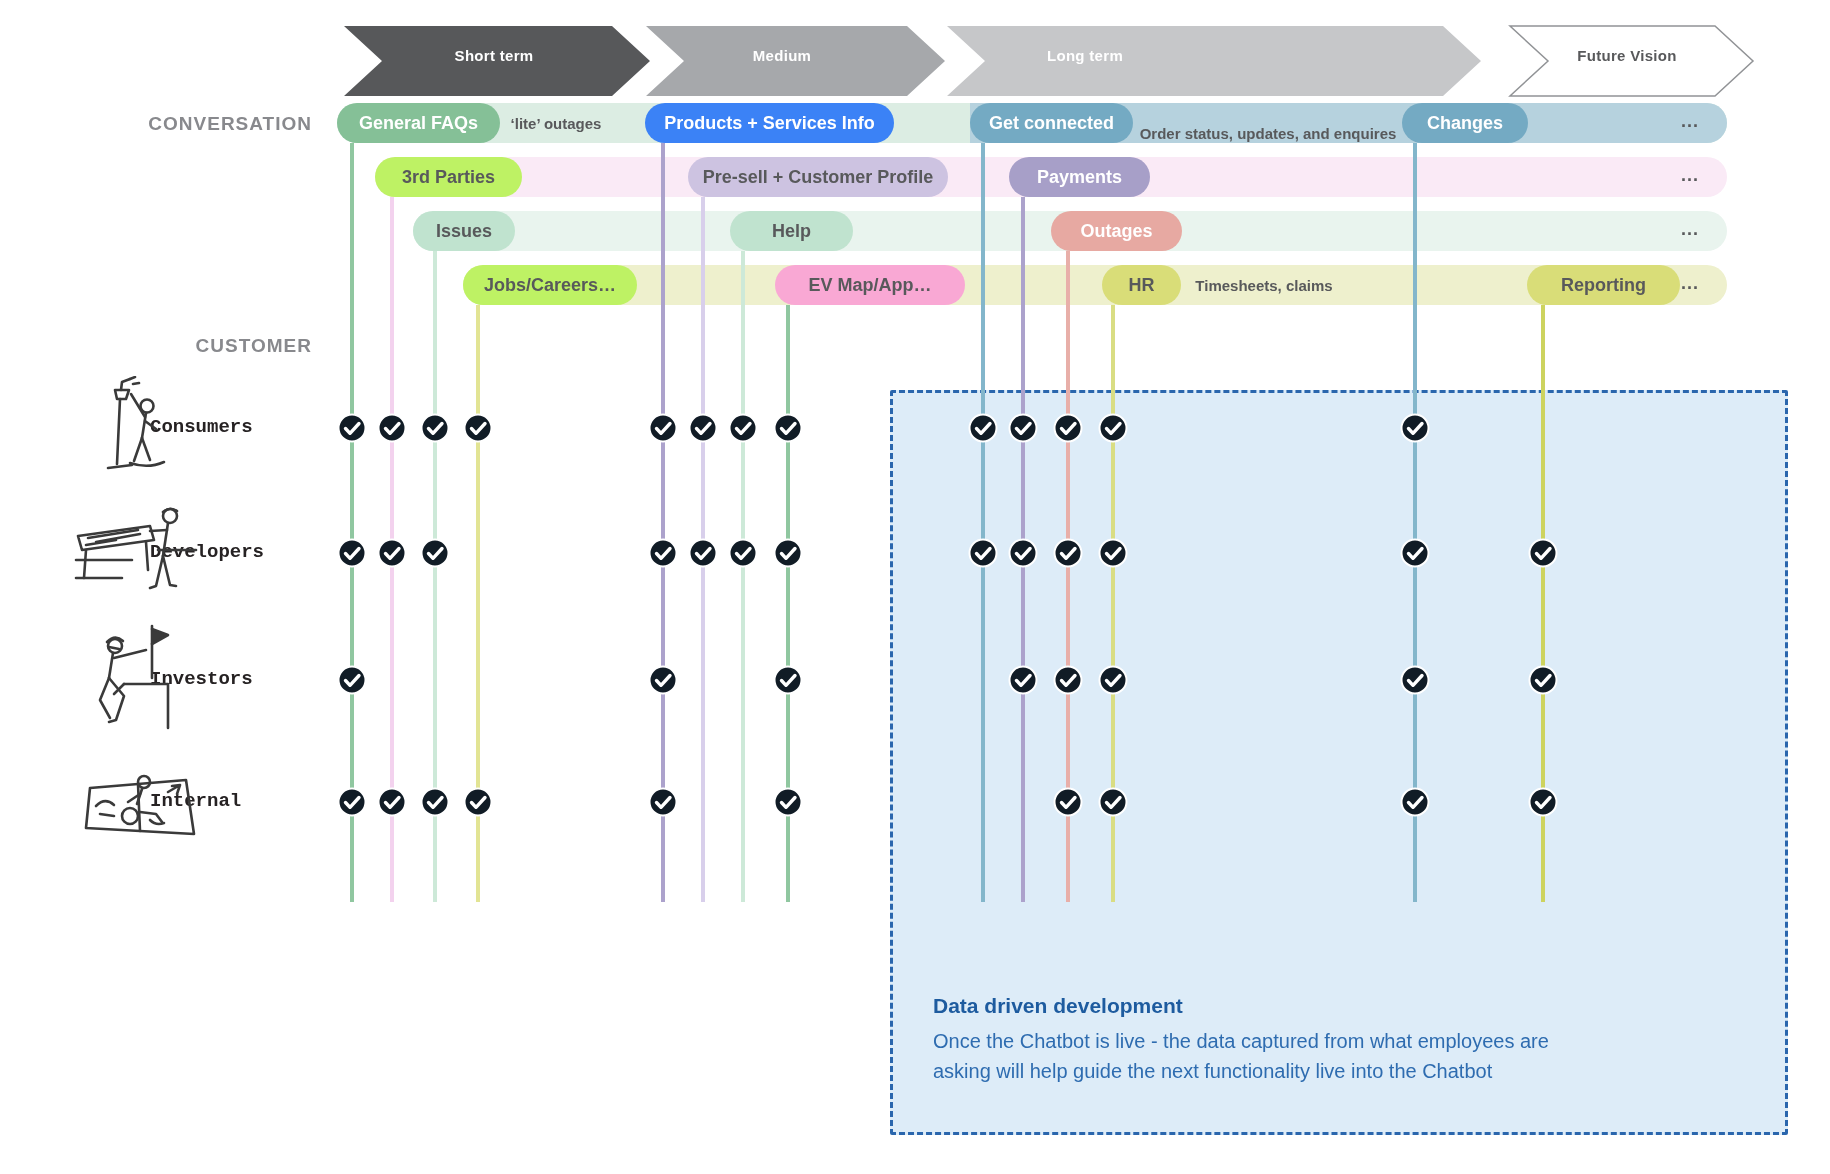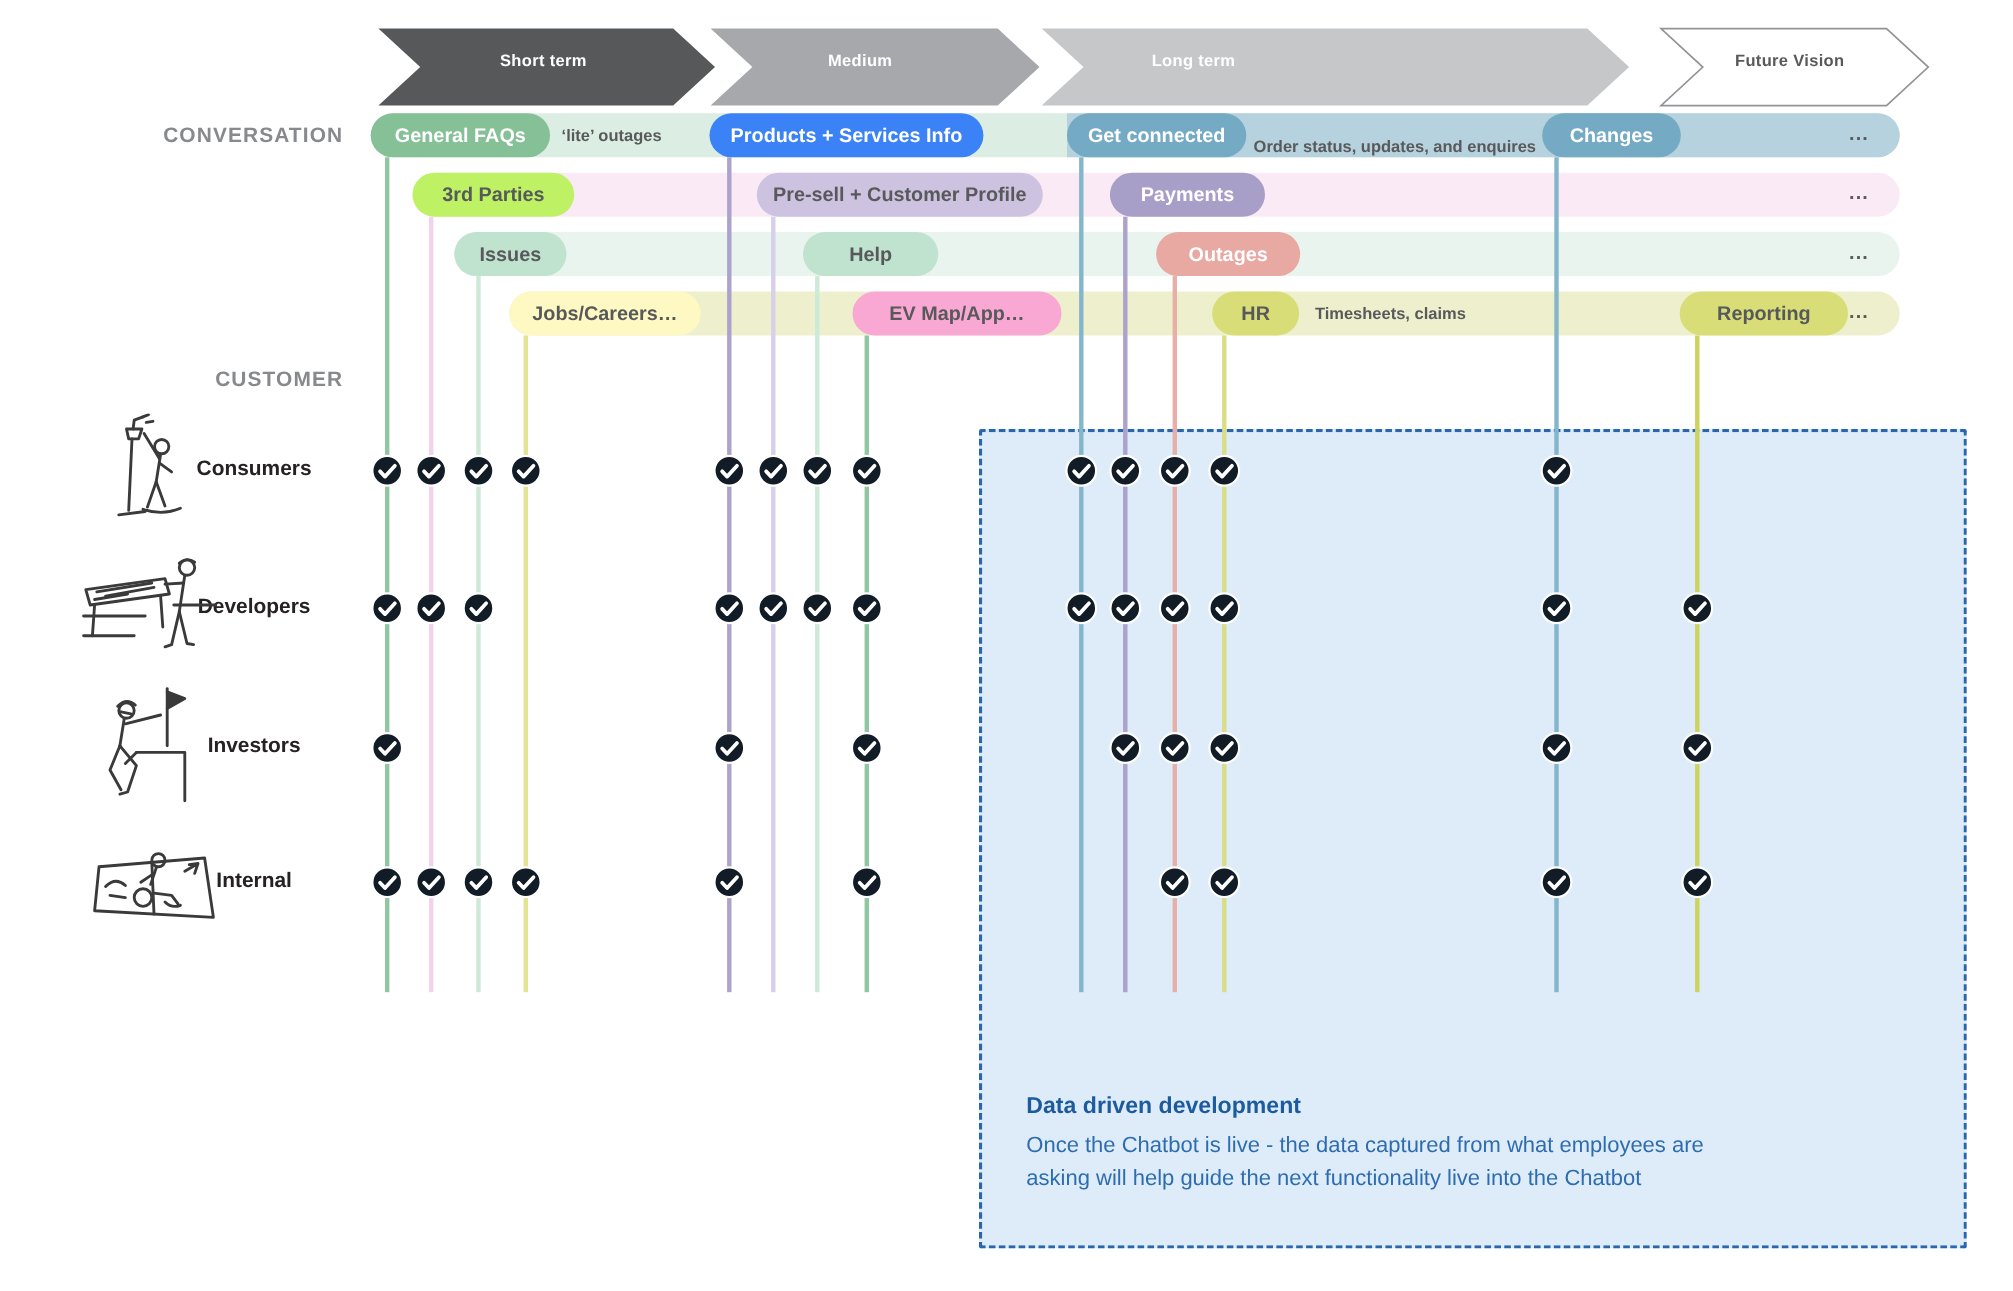--- a/index.html
+++ b/index.html
@@ -27,22 +27,22 @@
     position:absolute;height:40px;z-index:2;display:flex;align-items:center;justify-content:center;
     font-size:15px;font-weight:bold;color:#58595b;white-space:nowrap;
   }
   .row-ellipsis{
     position:absolute;width:60px;text-align:center;z-index:2;
     font-size:18px;font-weight:bold;color:#58595b;letter-spacing:1px;
   }
   .col-line{position:absolute;width:4px;z-index:3;}
   .check{position:absolute;width:30px;height:30px;z-index:4;}
   .cust-label{
-    position:absolute;left:150px;width:162px;text-align:center;
-    font-size:19px;font-weight:bold;color:#262223;
+    position:absolute;left:150px;width:162px;text-align:left;
+    font-size:19px;font-weight:bold;color:#262223;font-family:Liberation Mono, monospace;
   }
   .callout{
     position:absolute;left:890px;top:390px;width:898px;height:745px;
     background:#ddecf8;border:3px dashed #2a66ad;border-radius:2px;
     box-sizing:border-box;z-index:2;
   }
   .callout-title{
     position:absolute;left:933px;top:994px;z-index:5;
     font-size:21px;font-weight:bold;color:#1d5b9f;
   }
@@ -145,21 +145,21 @@
     <div class="pill" style="left: 375px; top: 157px; width: 147px; background: #bef264; color: rgb(88, 89, 91);">3rd Parties</div>
     <div class="pill" style="left: 688px; top: 157px; width: 260px; background: rgb(205, 195, 225); color: rgb(88, 89, 91);">Pre-sell + Customer Profile</div>
     <div class="pill" style="left: 1009px; top: 157px; width: 141px; background: rgb(167, 159, 200); color: rgb(255, 255, 255);">Payments</div>
     <div class="row-ellipsis" style="left: 1660px; top: 165px;">...</div>
     <div class="band" style="left: 413px; top: 211px; width: 1314px; background: rgb(233, 244, 238);"></div>
     <div class="pill" style="left: 413px; top: 211px; width: 102px; background: rgb(192, 227, 207); color: rgb(88, 89, 91);">Issues</div>
     <div class="pill" style="left: 730px; top: 211px; width: 123px; background: rgb(192, 227, 207); color: rgb(88, 89, 91);">Help</div>
     <div class="pill" style="left: 1051px; top: 211px; width: 131px; background: rgb(231, 169, 162); color: rgb(255, 255, 255);">Outages</div>
     <div class="row-ellipsis" style="left: 1660px; top: 219px;">...</div>
     <div class="band" style="left: 463px; top: 265px; width: 1264px; background: rgb(238, 240, 205);"></div>
-    <div class="pill" style="left: 463px; top: 265px; width: 174px; background: #fef9c3; color: rgb(88, 89, 91);">Jobs/Careers…</div>
+    <div class="pill" style="left: 463px; top: 265px; width: 174px; background: #bef264; color: rgb(88, 89, 91);">Jobs/Careers…</div>
     <div class="pill" style="left: 775px; top: 265px; width: 190px; background: #f9a8d4; color: rgb(88, 89, 91);">EV Map/App…</div>
     <div class="pill" style="left: 1102px; top: 265px; width: 79px; background: rgb(217, 221, 120); color: rgb(88, 89, 91);">HR</div>
     <div class="pill" style="left: 1527px; top: 265px; width: 153px; background: rgb(217, 221, 120); color: rgb(88, 89, 91);">Reporting</div>
     <div class="note" style="left: 1064px; top: 265px; width: 400px;">Timesheets, claims</div>
     <div class="row-ellipsis" style="left: 1660px; top: 273px;">...</div>
     <div class="col-line" style="left: 350px; top: 143px; height: 759px; background: rgb(144, 199, 160);"></div>
     <div class="col-line" style="left: 390px; top: 197px; height: 705px; background: rgb(243, 210, 238);"></div>
     <div class="col-line" style="left: 433px; top: 251px; height: 651px; background: rgb(205, 233, 216);"></div>
     <div class="col-line" style="left: 476px; top: 305px; height: 597px; background: rgb(226, 228, 148);"></div>
     <div class="col-line" style="left: 661px; top: 143px; height: 759px; background: rgb(172, 162, 204);"></div>

